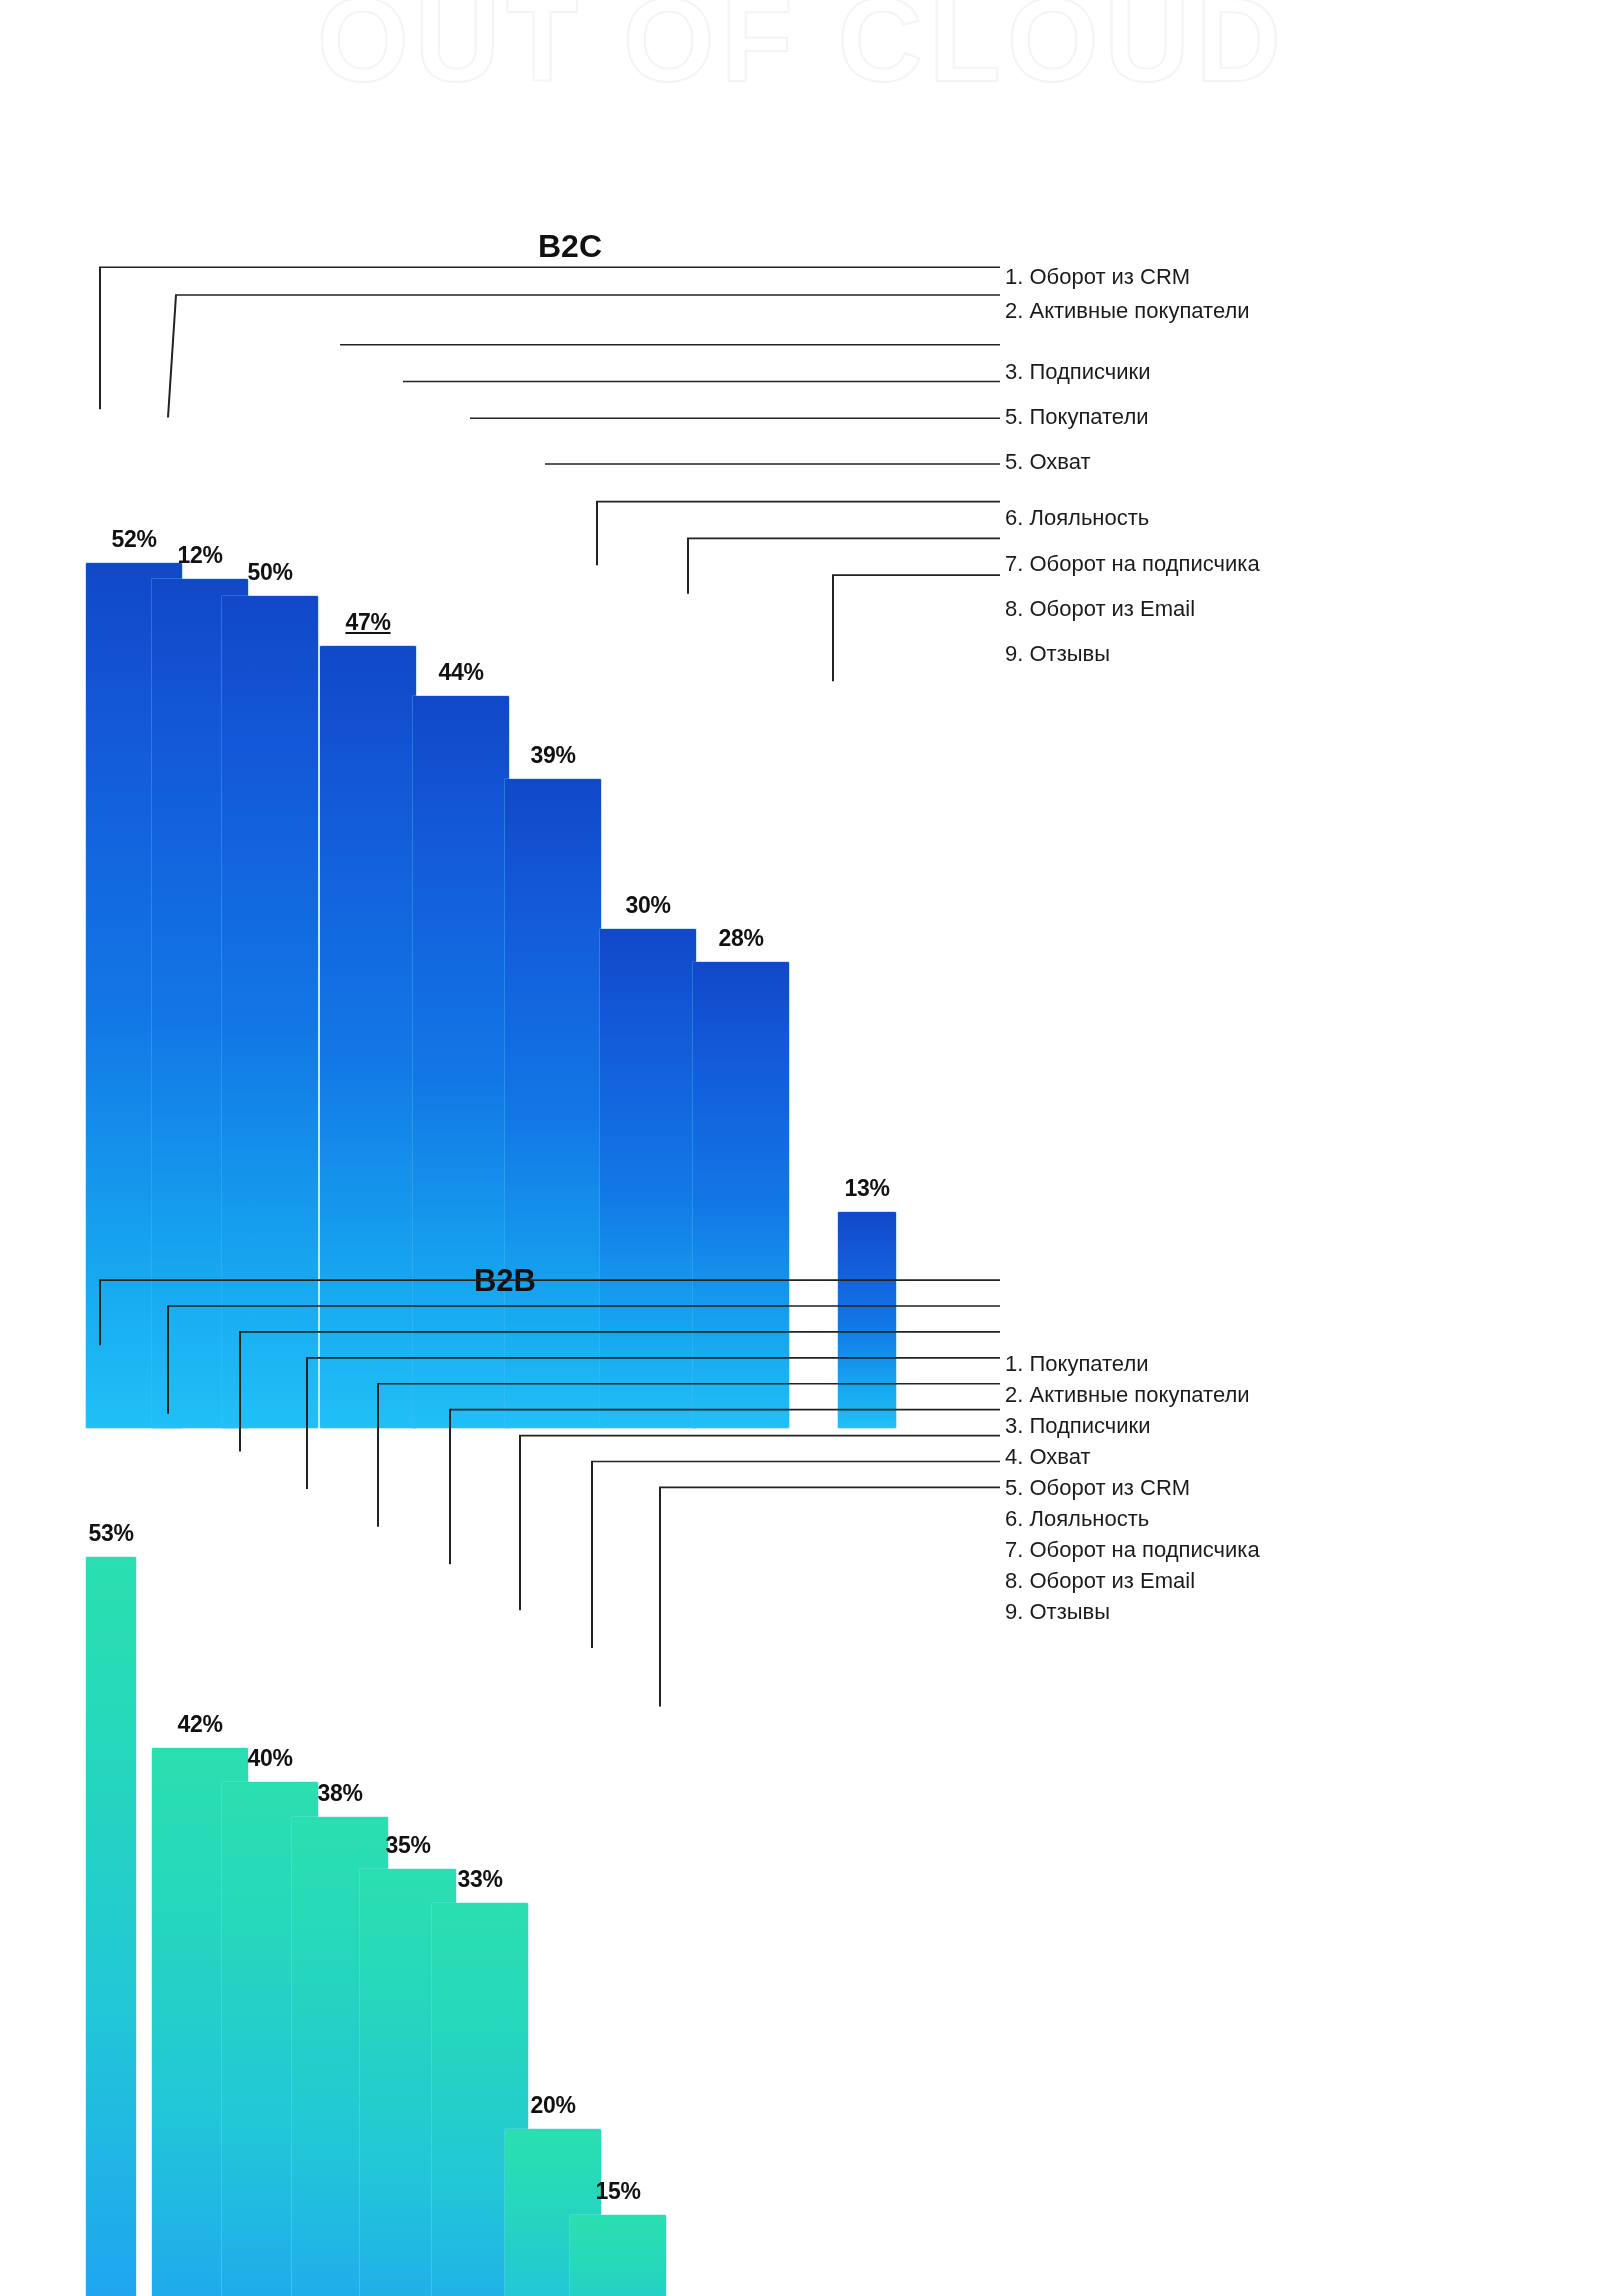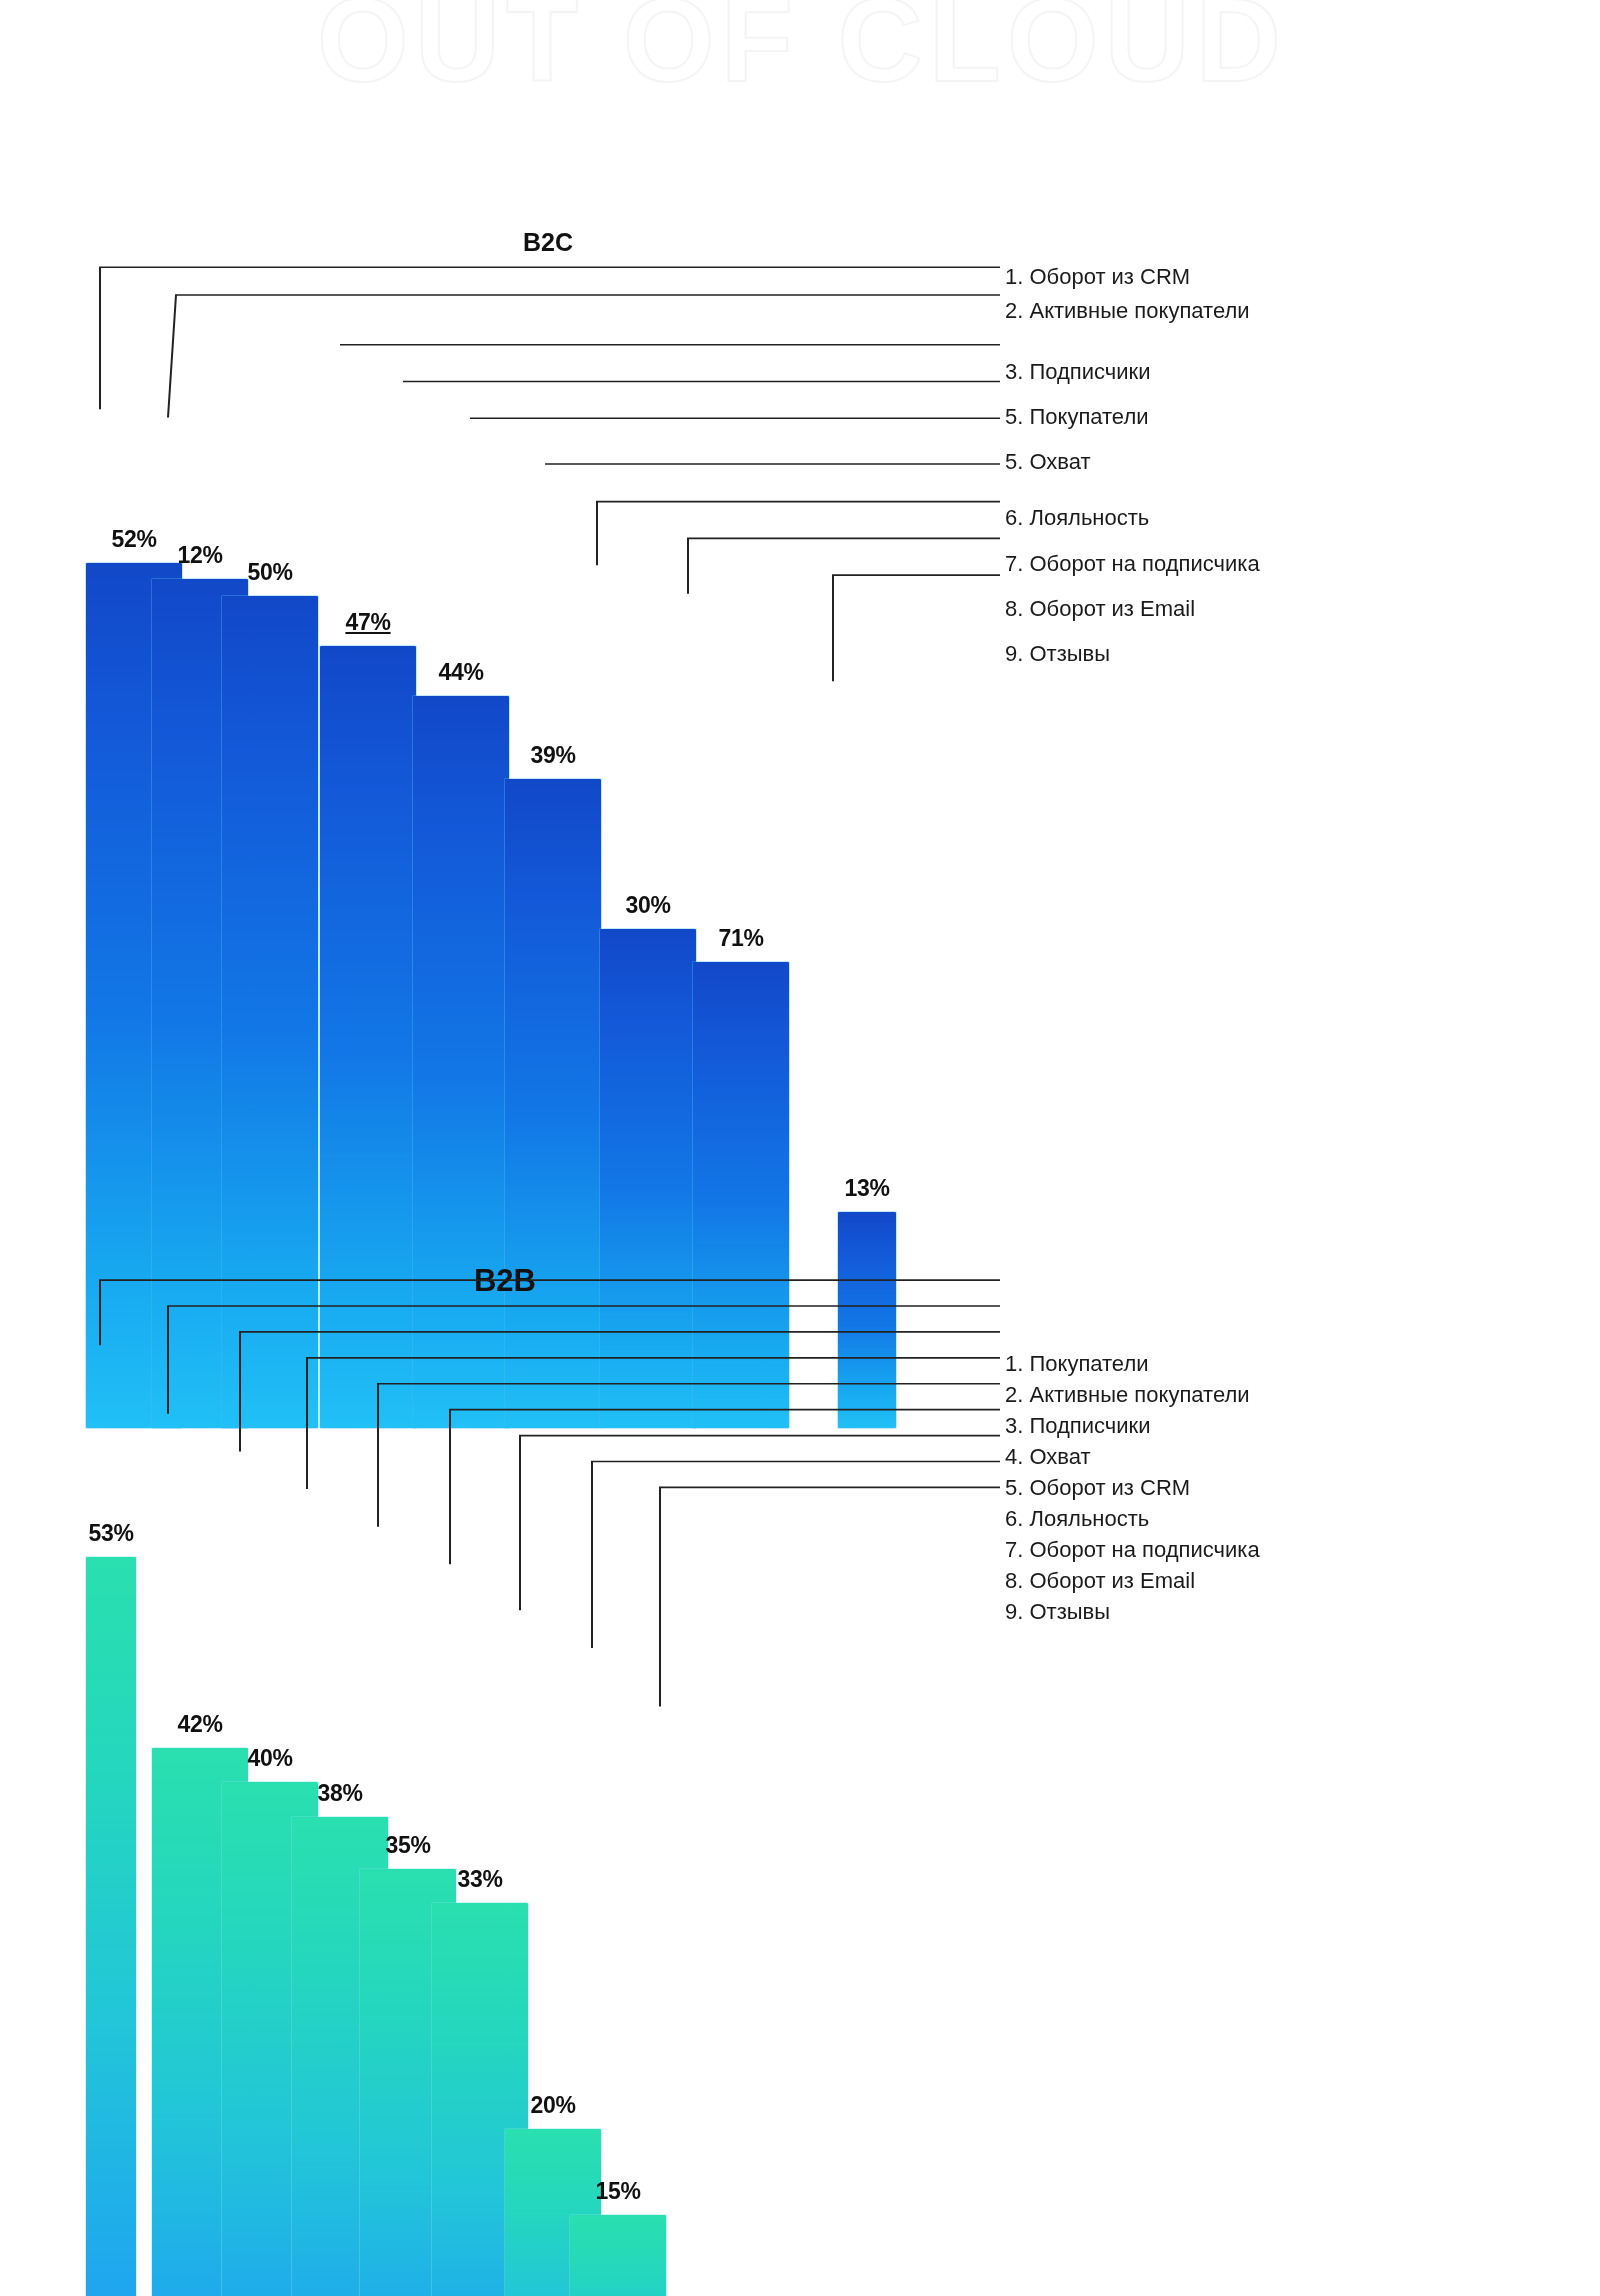--- a/index.html
+++ b/index.html
@@ -64,22 +64,22 @@
   #chart-b2b { top: 1255px; height: 1020px; }
 
   .chart-title {
     position: absolute;
     font-weight: 700;
     color: #111111;
     text-align: center;
     white-space: nowrap;
   }
   #chart-b2c .chart-title {
-    left: 448px; top: 0px; width: 200px;
-    font-size: 25px;
+    left: 470px; top: 0px; width: 200px;
+    font-size: 32px;
   }
   #chart-b2b .chart-title {
     left: 405px; top: 8px; width: 200px;
     font-size: 31px;
   }
 
   
   .plot {
     position: absolute;
     left: 0;
@@ -199,21 +199,21 @@
       </div>
       <div class="bar-slot" style="left:505px;">
         <div class="bar-value" style="bottom:calc(39/53*882px + 10px);">39%</div>
         <div class="bar bar-b2c" style="height:calc(39/53*882px);"></div>
       </div>
       <div class="bar-slot" style="left:600px;">
         <div class="bar-value" style="bottom:calc(30/53*882px + 10px);">30%</div>
         <div class="bar bar-b2c" style="height:calc(30/53*882px);"></div>
       </div>
       <div class="bar-slot" style="left:693px;">
-        <div class="bar-value" style="bottom:calc(28/53*882px + 10px);">71%</div>
+        <div class="bar-value" style="bottom:calc(28/53*882px + 10px);">28%</div>
         <div class="bar bar-b2c" style="height:calc(28/53*882px);"></div>
       </div>
       <div class="bar-slot" style="left:838px; width:58px;">
         <div class="bar-value" style="bottom:calc(13/53*882px + 10px);margin-top:34px;">13%</div>
         <div class="bar bar-b2c" style="height:calc(13/53*882px);"></div>
       </div>
     </div>
 
     <div class="legend">
       <div class="legend-item" style="top:-14px;">1. Оборот из CRM</div>

